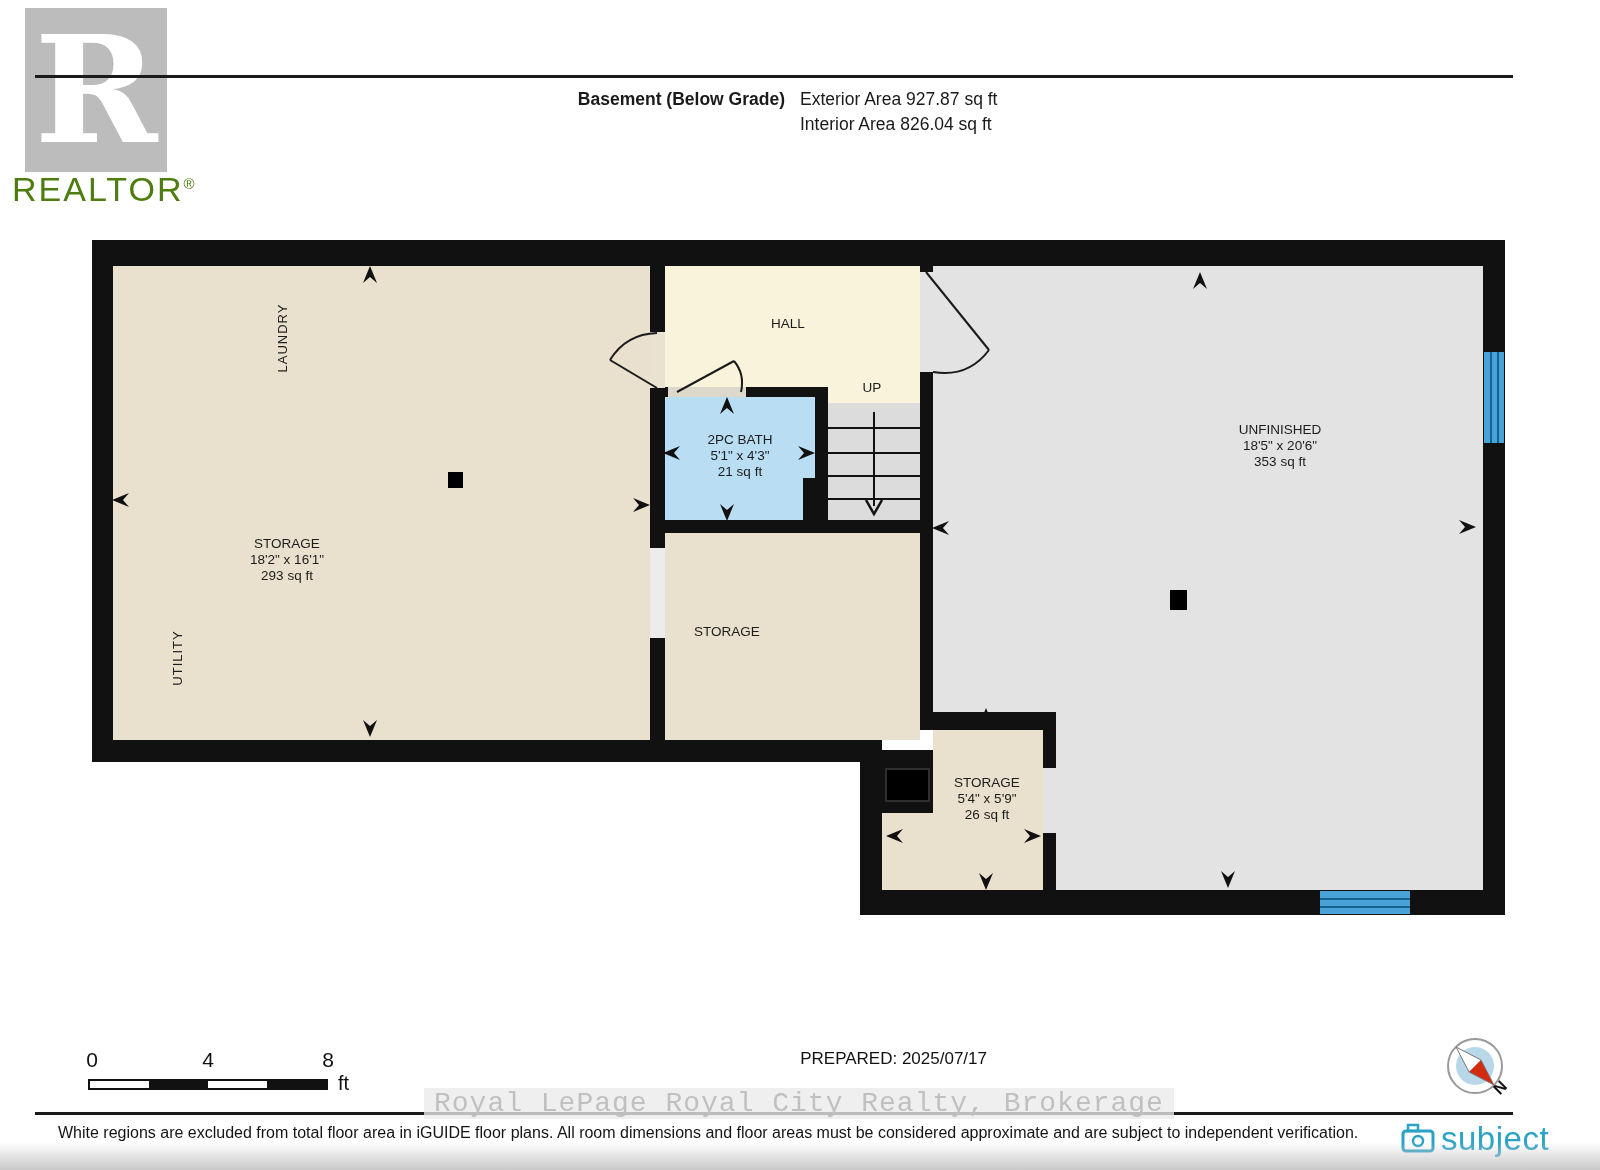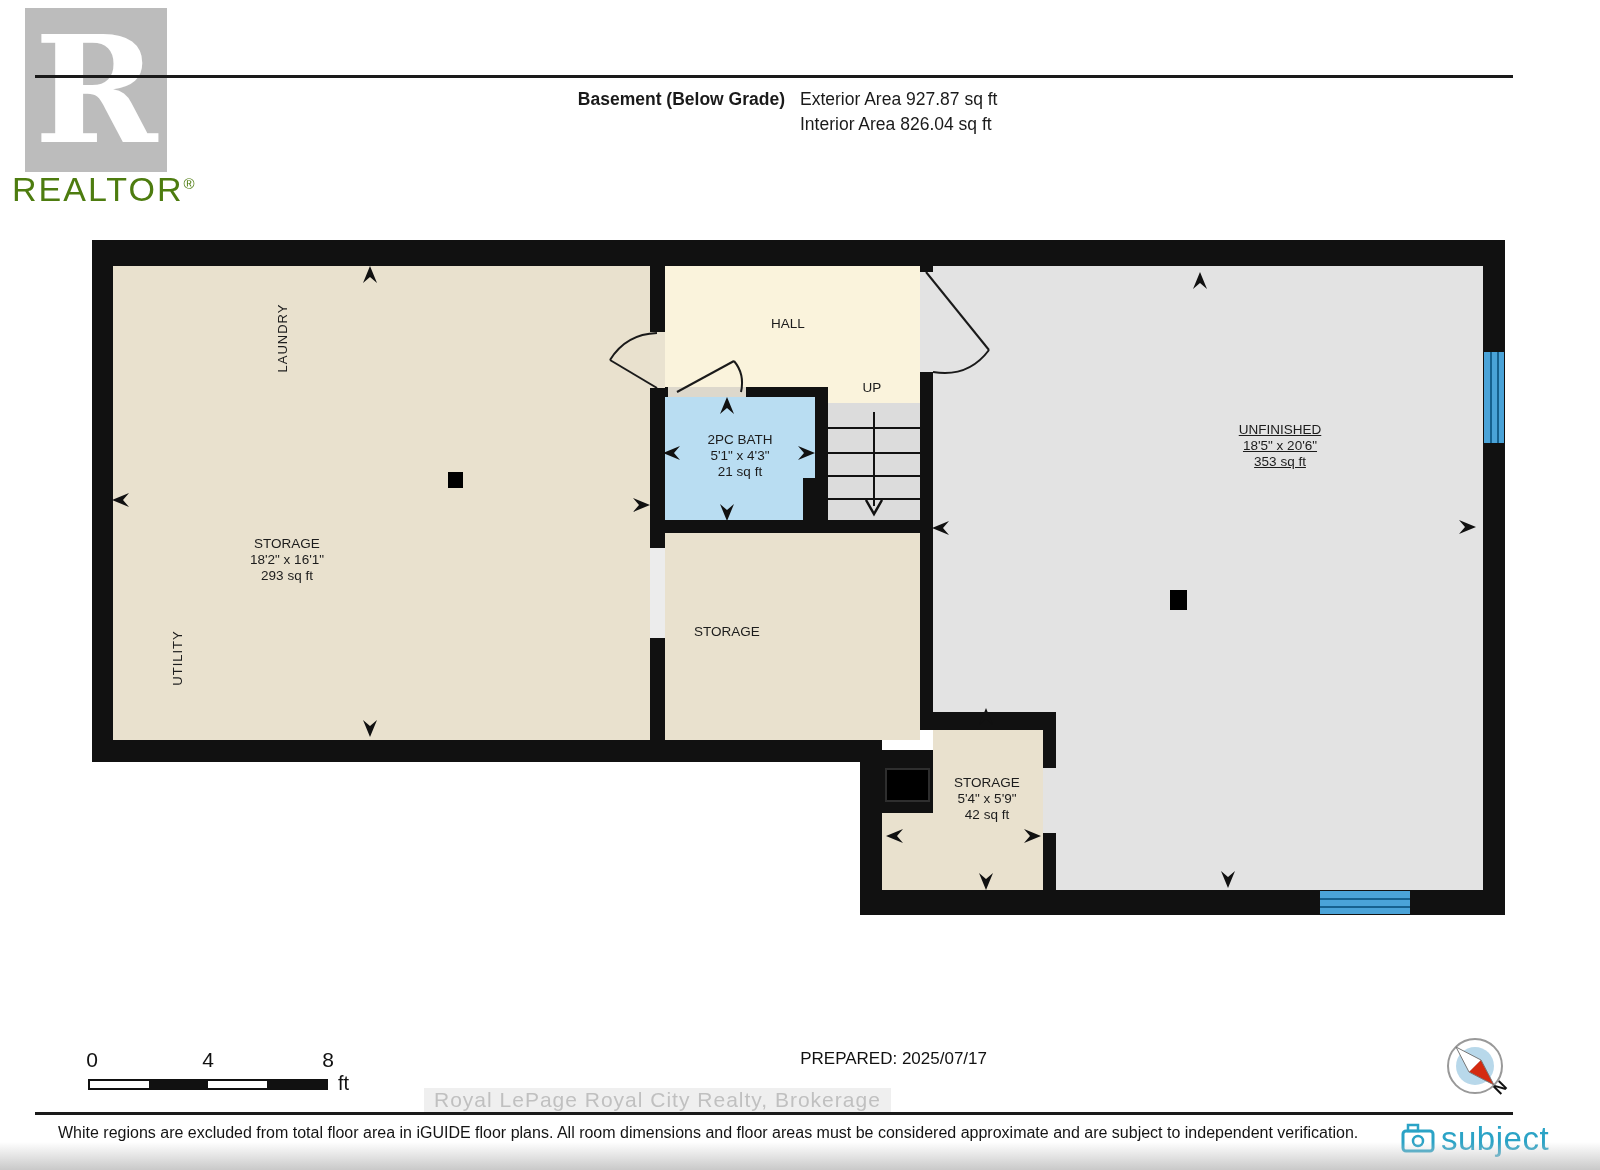--- a/index.html
+++ b/index.html
@@ -33,22 +33,22 @@
   .room-label.rot{transform:translate(-50%,-50%) rotate(-90deg);letter-spacing:1px;font-size:13px;}
   .svg-overlay{position:absolute;left:0;top:0;pointer-events:none;}
   
   .scalebar{position:absolute;left:88px;top:1079px;width:240px;height:11px;border:2px solid #111;
             display:flex;box-sizing:border-box;}
   .scalebar .seg{flex:1;height:100%;}
   .tick{position:absolute;top:1048px;width:40px;text-align:center;font-size:21px;color:#111;}
   .scale-unit{position:absolute;left:338px;top:1072px;font-size:20px;color:#111;}
   
   .prepared{position:absolute;left:587px;top:1049px;width:400px;text-align:right;font-size:17px;color:#111;}
-  .watermark{position:absolute;left:424px;top:1088px;font-size:21px;color:#c0c0c0;
-             background:rgba(234,234,234,0.78);padding:0 10px;letter-spacing:1px;white-space:nowrap;z-index:5;}
+  .watermark{position:absolute;left:424px;top:1088px;font-size:28px;color:#c0c0c0;
+             background:rgba(234,234,234,0.78);padding:0 10px;letter-spacing:1px;white-space:nowrap;z-index:5;font-family:Liberation Mono, monospace;}
   .disclaimer{position:absolute;left:58px;top:1124px;font-size:16px;color:#141414;white-space:nowrap;}
   .iguide-word{position:absolute;left:1441px;top:1120px;font-size:33px;font-weight:500;
                color:#2ba3c6;letter-spacing:0.5px;}
   .compass-n{position:absolute;left:1494px;top:1078px;font-size:16px;font-weight:bold;color:#111;
              transform:rotate(135deg);}
   .bottom-grad{position:absolute;left:0;top:1142px;width:1600px;height:28px;
                background:linear-gradient(to bottom,rgba(255,255,255,0),#c9c9c9);}
 </style>
 </head>
 <body>
@@ -173,29 +173,29 @@
     </div>
     <div class="room-label rot" style="left:178px;top:658px;">UTILITY</div>
     <div class="room-label" style="left:788px;top:324px;">HALL</div>
     <div class="room-label" style="left:872px;top:388px;">UP</div>
     <div class="room-label" style="left:740px;top:456px;">
       <span>2PC BATH</span><br>
       <span>5'1" x 4'3"</span><br>
       <span>21 sq ft</span>
     </div>
     <div class="room-label" style="left:727px;top:632px;">STORAGE</div>
-    <div class="room-label" style="left:1280px;top:446px;text-decoration:underline;">
+    <div class="room-label" style="left:1280px;top:446px;">
       <span>UNFINISHED</span><br>
       <span>18'5" x 20'6"</span><br>
       <span>353 sq ft</span>
     </div>
     <div class="room-label" style="left:987px;top:799px;">
       <span>STORAGE</span><br>
       <span>5'4" x 5'9"</span><br>
-      <span>42 sq ft</span>
+      <span>26 sq ft</span>
     </div>
   </div>
 
   <div class="tick" style="left:72px;">0</div>
   <div class="tick" style="left:188px;">4</div>
   <div class="tick" style="left:308px;">8</div>
   <div class="scalebar">
     <div class="seg" style="background:#fff;"></div>
     <div class="seg" style="background:#111;"></div>
     <div class="seg" style="background:#fff;"></div>

